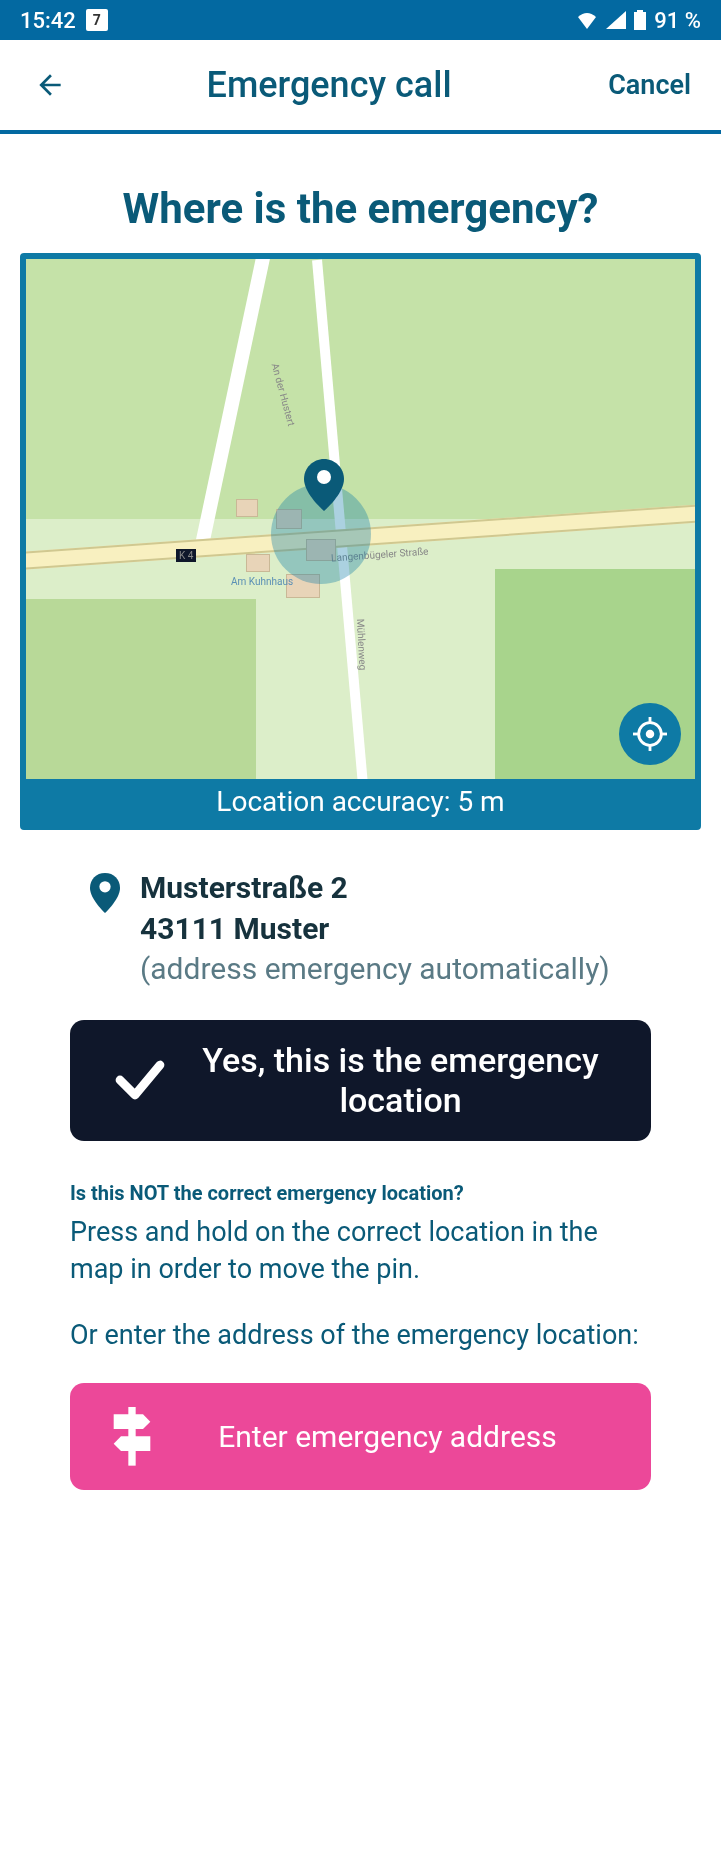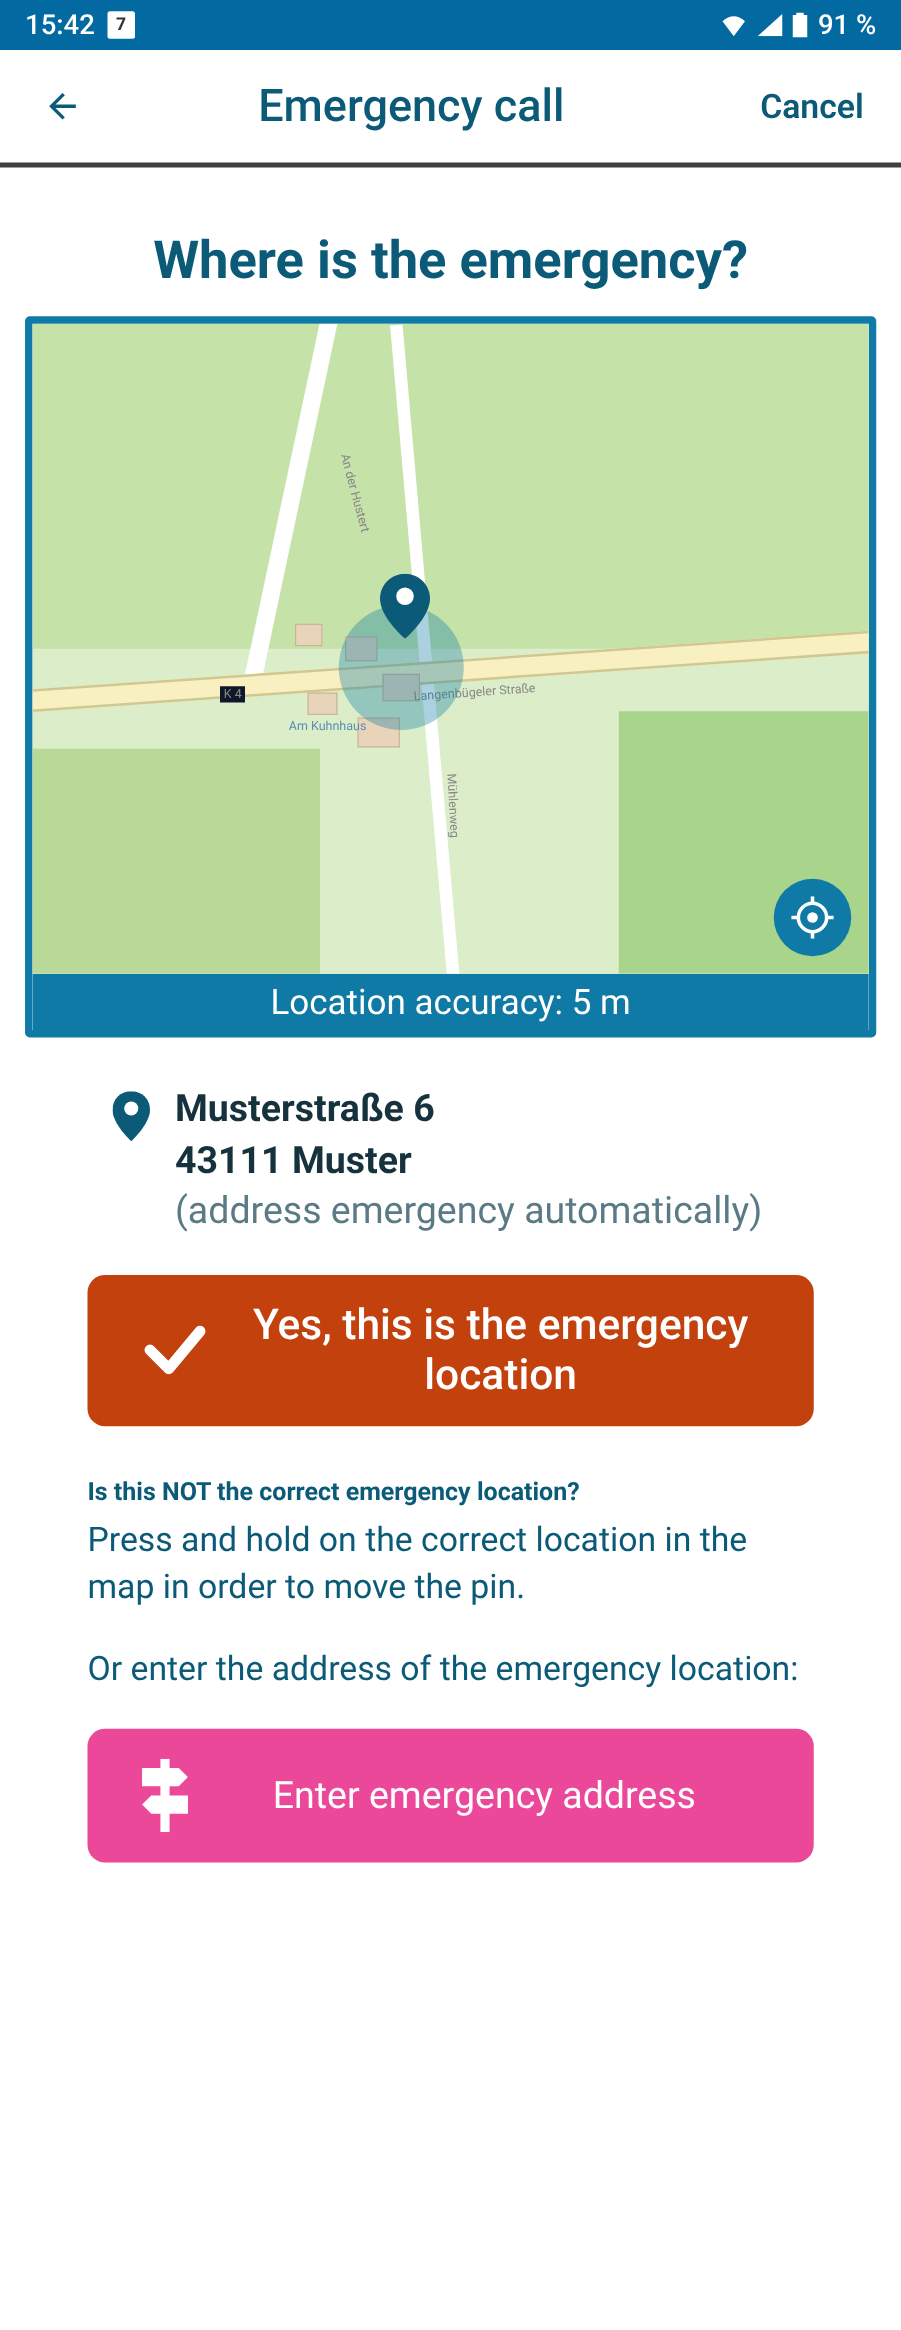--- a/index.html
+++ b/index.html
@@ -34,21 +34,21 @@
   font-size: 14px;
   font-weight: bold;
   position: relative;
 }
 .app-bar {
   height: 94px;
   background: #ffffff;
   display: flex;
   align-items: center;
   padding: 16px 30px;
-  border-bottom: 4px solid #404040;
+  border-bottom: 4px solid #0369a1;
 }
 .back-btn {
   width: 40px; height: 40px;
   display: flex; align-items: center; justify-content: center;
   cursor: pointer;
 }
 .app-title {
   flex: 1;
   text-align: center;
   font-size: 36px;
@@ -151,21 +151,21 @@
   display: flex;
   align-items: flex-start;
   gap: 20px;
   padding: 18px 50px 30px 70px;
 }
 .pin-icon-sm { width: 30px; flex-shrink: 0; margin-top: 5px; }
 .address-text { font-size: 30px; line-height: 1.35; }
 .addr-line { font-weight: 700; color: #16323d; }
 .addr-note { color: #5a7a85; }
 .confirm-btn {
-  background: #c2410c;
+  background: #0f172a;
   color: #fff;
   border-radius: 14px;
   margin: 0 50px 40px;
   padding: 20px 30px;
   display: flex;
   align-items: center;
   gap: 30px;
   cursor: pointer;
 }
 .check-icon { width: 60px; flex-shrink: 0; margin-left: 10px; }
@@ -286,21 +286,21 @@
     </div>
     <div class="accuracy-bar">Location accuracy: 5 m</div>
   </div>
 
   <div class="address-row">
     <svg class="pin-icon-sm" viewBox="0 0 24 32">
       <path d="M12 0 C5 0 0 5 0 12 C0 21 12 32 12 32 S24 21 24 12 C24 5 19 0 12 0 Z" fill="#0a5a78"></path>
       <circle cx="12" cy="11" r="4.5" fill="#fff"></circle>
     </svg>
     <div class="address-text">
-      <div class="addr-line">Musterstraße 6</div>
+      <div class="addr-line">Musterstraße 2</div>
       <div class="addr-line">43111 Muster</div>
       <div class="addr-note">(address emergency automatically)</div>
     </div>
   </div>
 
   <div class="confirm-btn">
     <svg class="check-icon" viewBox="0 0 24 24">
       <path d="M4 12 L10 18 L20 6" stroke="#fff" stroke-width="3.5" fill="none" stroke-linecap="round" stroke-linejoin="round"></path>
     </svg>
     <div class="confirm-text">Yes, this is the emergency location</div>

